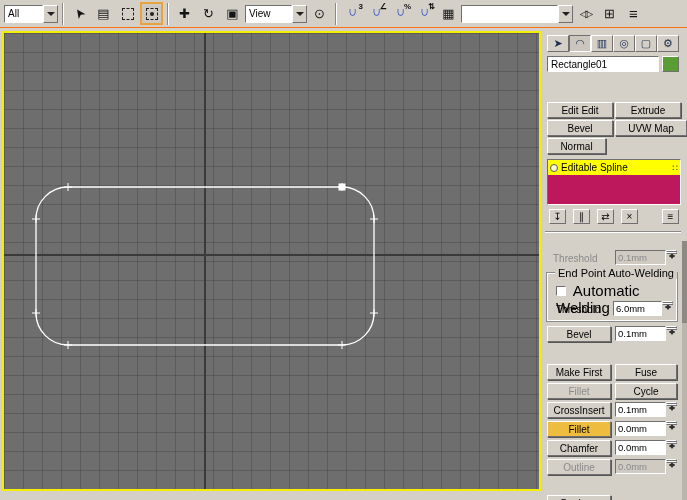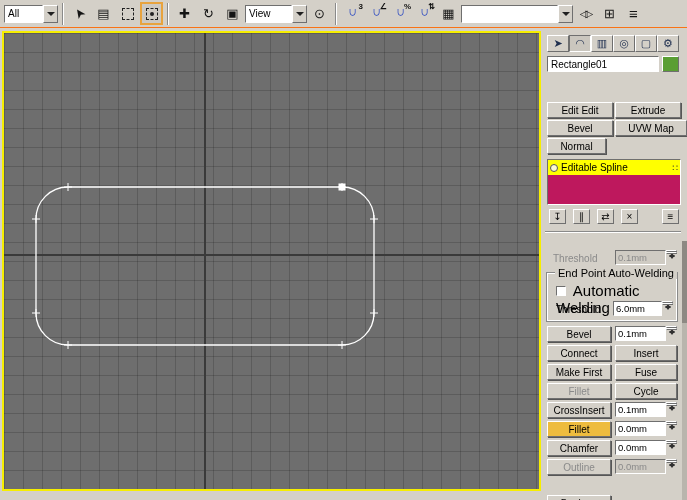--- a/index.html
+++ b/index.html
@@ -287,24 +287,20 @@
     <span class="btn col-l">Bevel</span>
     <span class="spinner col-r">
       <span class="spin-val">0.1mm</span>
       <span class="spin-btns">
           <span class="spin-b up"></span>
           <span class="spin-b dn"></span>
         </span>
     </span>
   </div>
 
-  <div class="cp-row" style="top:316px">
-    <span class="btn col-l">Connect</span>
-    <span class="btn col-r">Insert</span>
-  </div>
 
   <div class="cp-row" style="top:335px">
     <span class="btn col-l">Make First</span>
     <span class="btn col-r">Fuse</span>
   </div>
 
   <div class="cp-row" style="top:354px">
     <span class="btn col-l disabled">Fillet</span>
     <span class="btn col-r">Cycle</span>
   </div>

